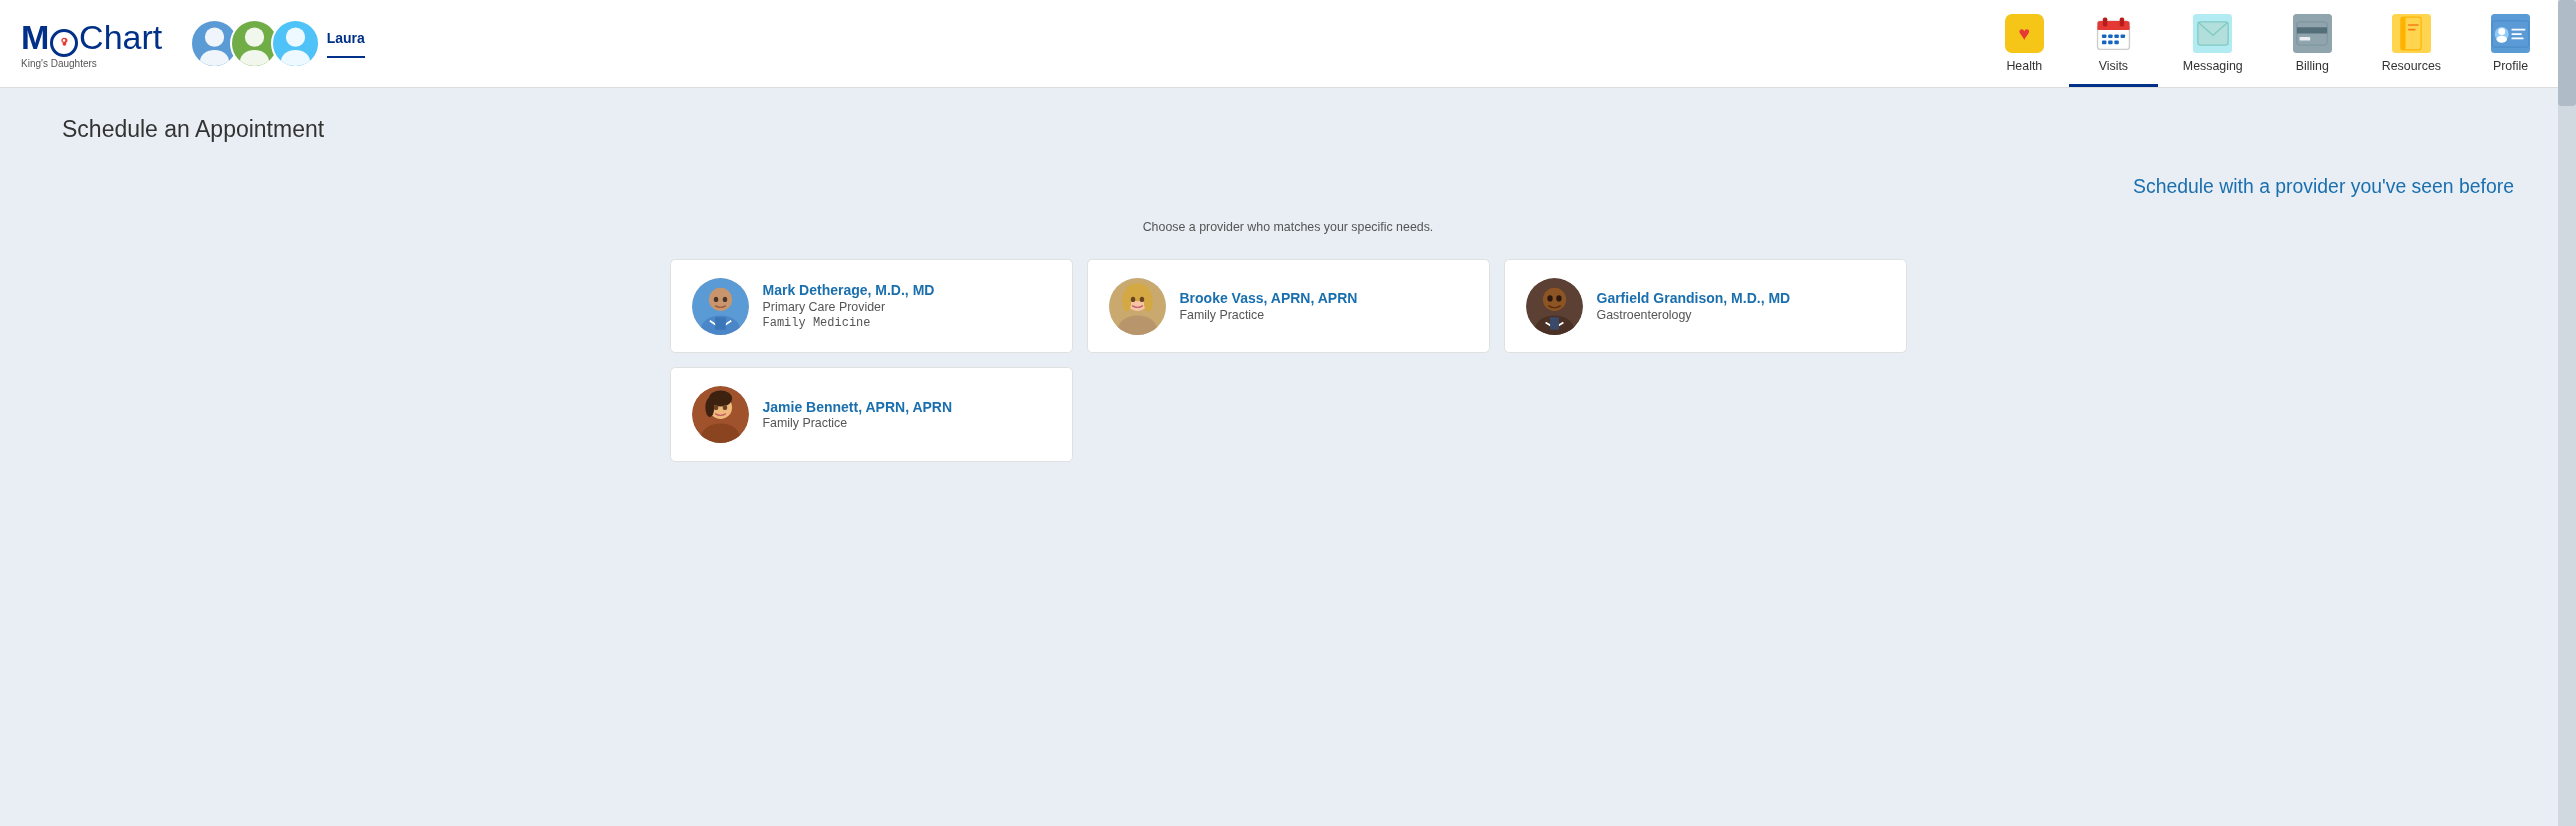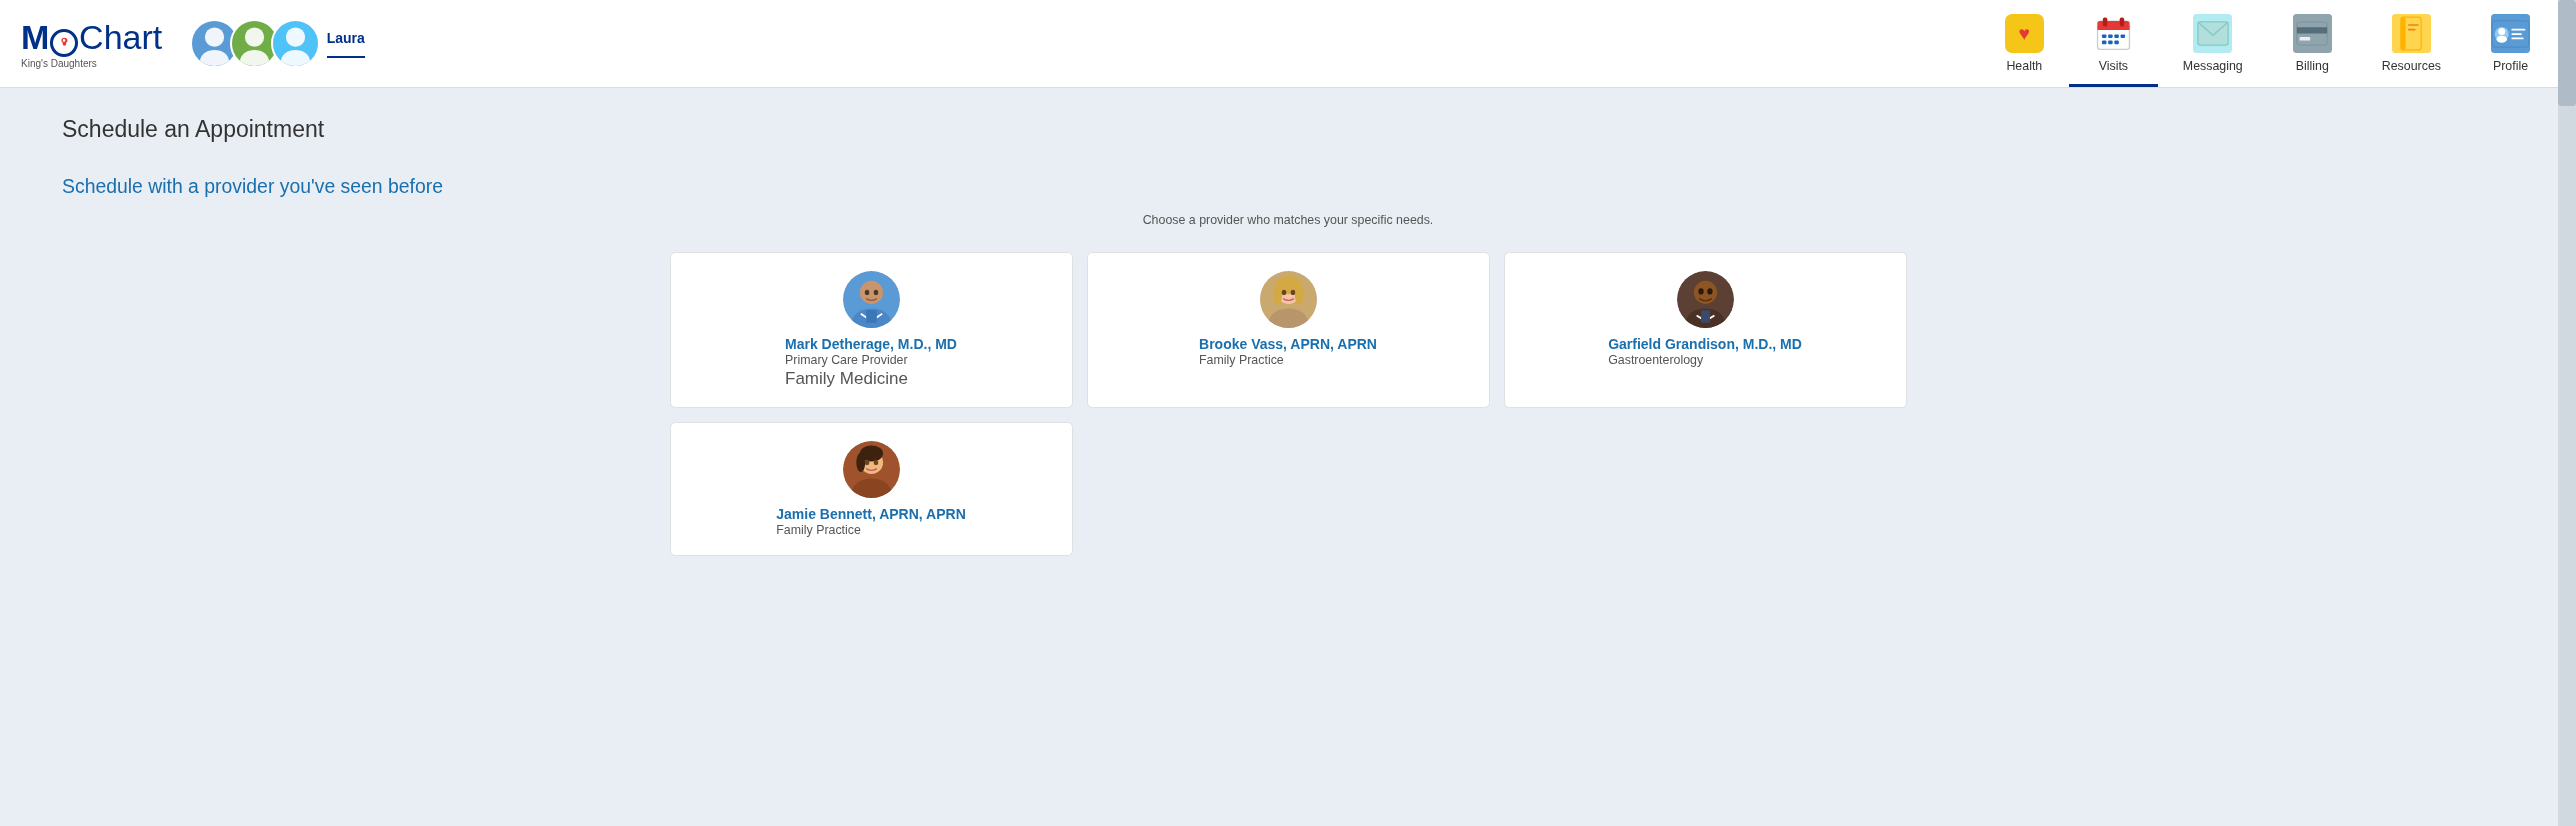--- a/index.html
+++ b/index.html
@@ -234,22 +234,22 @@
       font-size: 23px;
       font-weight: 300;
       color: #333;
       margin-bottom: 32px;
     }
 
     .section-title {
       font-size: 19.4px;
       font-weight: 400;
       color: #1a6fae;
-      text-align: left;
-      margin-bottom: 15px;
+      text-align: right;
+      margin-bottom: 22px;
     }
 
     .section-subtitle {
       font-size: 12.4px;
       color: #555;
       text-align: center;
       margin-bottom: 25px;
     }
 
     .providers-grid {
@@ -260,24 +260,23 @@
       margin: 0 auto;
     }
 
     .provider-card {
       background: #fff;
       border: 0.9px solid #e0e0e0;
       border-radius: 5.3px;
       padding: 17.7px 21px;
       display: flex;
       align-items: center;
-      gap: 8px;
+      gap: 14px;
       cursor: pointer;
       transition: box-shadow 0.2s;
-      flex-direction: column;
     }
 
     .provider-avatar {
       width: 57px;
       height: 57px;
       border-radius: 50%;
       overflow: hidden;
       flex-shrink: 0;
       background: #ccc;
       display: flex;
@@ -301,22 +300,23 @@
       font-weight: 600;
       color: #1a6fae;
     }
 
     .provider-specialty {
       font-size: 12.4px;
       color: #555;
     }
 
     .provider-specialty2 {
-      font-size: 17px;
+      font-size: 12px;
       color: #555;
+      font-family: Liberation Mono, monospace;
     }
 
     
     .calendar-icon {
       width: 39px;
       height: 39px;
     }
 
     
     .scrollbar-area {

